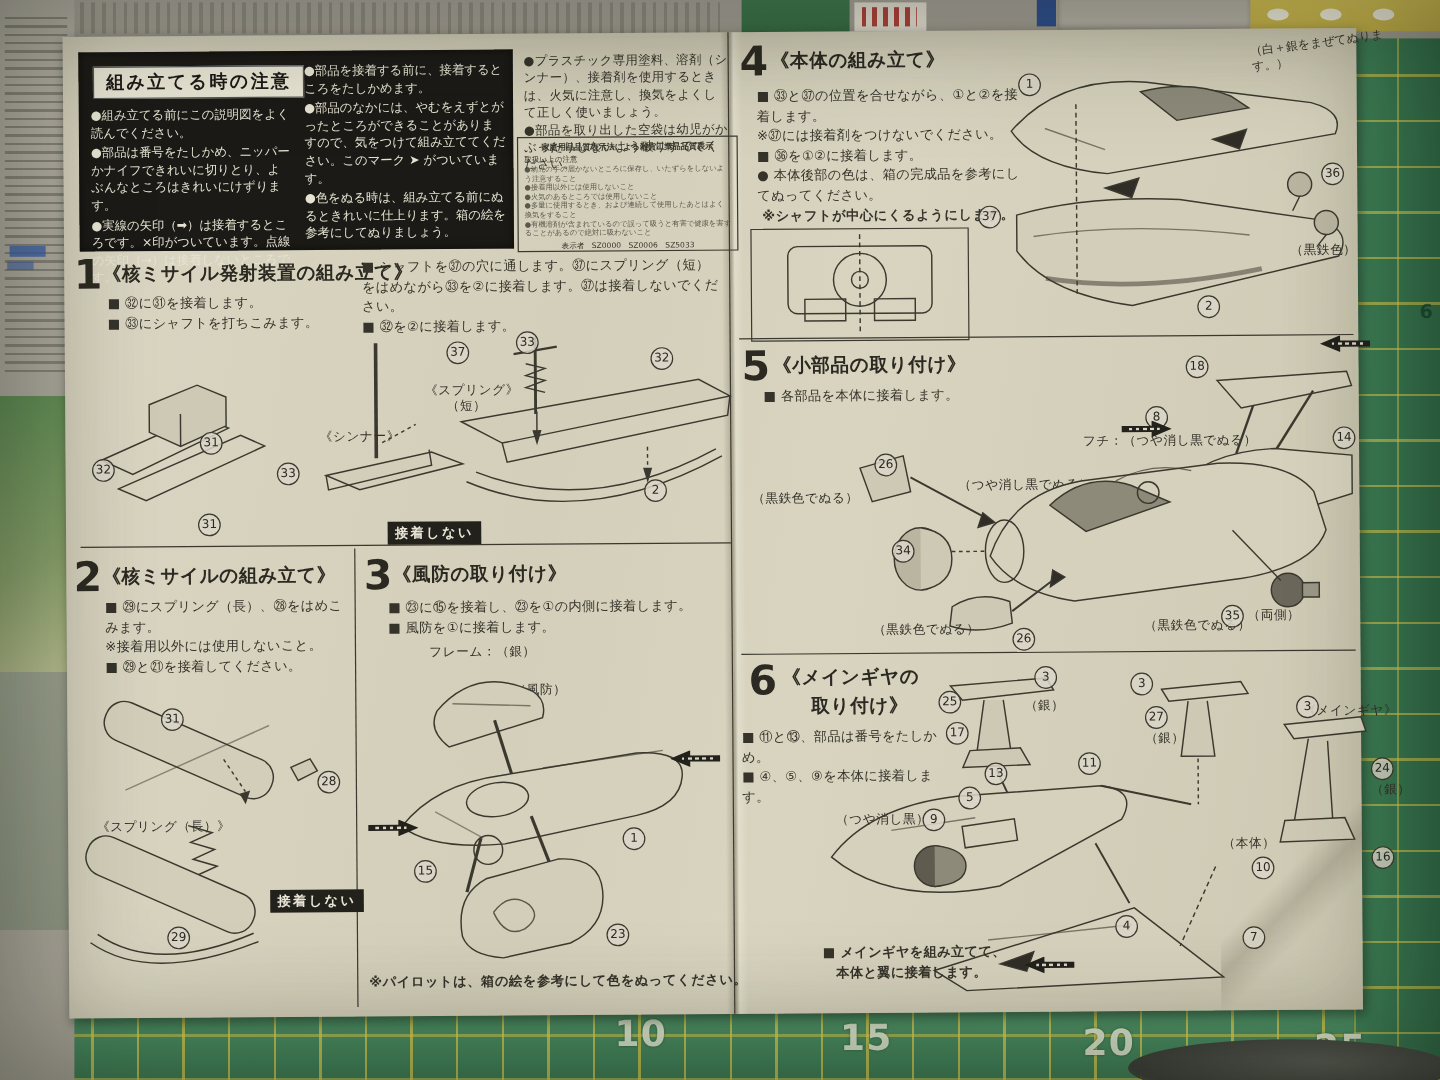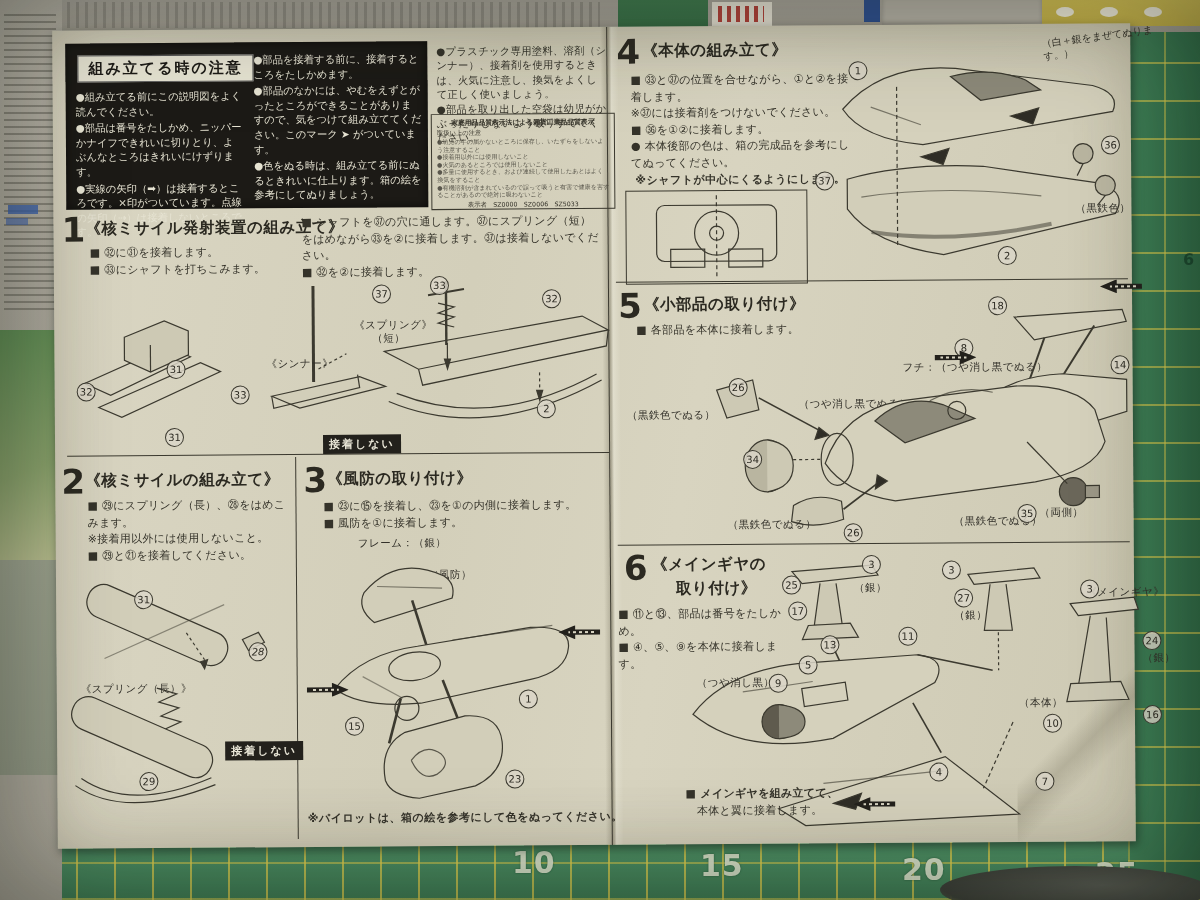--- a/index.html
+++ b/index.html
@@ -225,21 +225,21 @@
         <polyline points="92,118 112,124 94,132 114,138 96,146 116,152 98,160"></polyline>
         <path d="M178,70 l16,-7 l6,10 l-16,8 z" fill="#cdc9b4"></path>
         <rect x="2" y="150" rx="16" width="150" height="34" transform="rotate(24 77 167)" fill="#d2ceb9"></rect>
         <path d="M10,215 Q60,250 150,215"></path>
         <path d="M16,208 Q65,242 146,208"></path>
         <line x1="122" y1="63" x2="140" y2="90" stroke-dasharray="3,3"></line>
         <polygon points="136,92 143,90 140,99" fill="#3b392f"></polygon>
       </g>
     </svg>
     <div class="co" style="left:78px;top:560px;">31</div>
-    <div class="co" style="left:192px;top:613px;font-style:italic;">28</div>
+    <div class="co" style="left:208px;top:613px;">28</div>
     <div class="lbl" style="left:24px;top:652px;">《スプリング（長）》</div>
     <div class="co" style="left:82px;top:742px;">29</div>
     <div class="tag" style="left:168px;top:712px;">接着しない</div>
 
     <div class="sec-num" style="left:248px;top:434px;">3</div>
     <div class="sec-title" style="left:272px;top:440px;">《風防の取り付け》</div>
     <div style="position:absolute;left:268px;top:470px;width:275px;">
       <div class="b">■ ㉓に⑮を接着し、㉓を①の内側に接着します。</div>
       <div class="b">■ 風防を①に接着します。</div>
     </div>
@@ -410,19 +410,19 @@
     <div class="co" style="left:842px;top:602px;">11</div>
     <div class="co" style="left:742px;top:630px;">5</div>
     <div class="lbl" style="left:640px;top:650px;">（つや消し黒）</div>
     <div class="co" style="left:712px;top:648px;">9</div>
     <div class="lbl" style="left:962px;top:672px;">（本体）</div>
     <div class="co" style="left:986px;top:690px;">10</div>
     <div class="co" style="left:872px;top:738px;">4</div>
     <div class="co" style="left:978px;top:748px;">7</div>
     <div style="position:absolute;left:628px;top:760px;width:190px;">
       <div class="b" style="font-weight:bold">■ メインギヤを組み立てて、</div>
-      <div class="b" style="font-weight:normal">　本体と翼に接着します。</div>
+      <div class="b" style="font-weight:bold">　本体と翼に接着します。</div>
     </div>
     <div class="car left" style="left:796px;top:772px;"></div>
   </div>
 
   <div style="position:absolute;inset:0;pointer-events:none;box-shadow:inset 0 0 120px rgba(20,25,18,.45);"></div>
 </div>
 
 </body></html>

